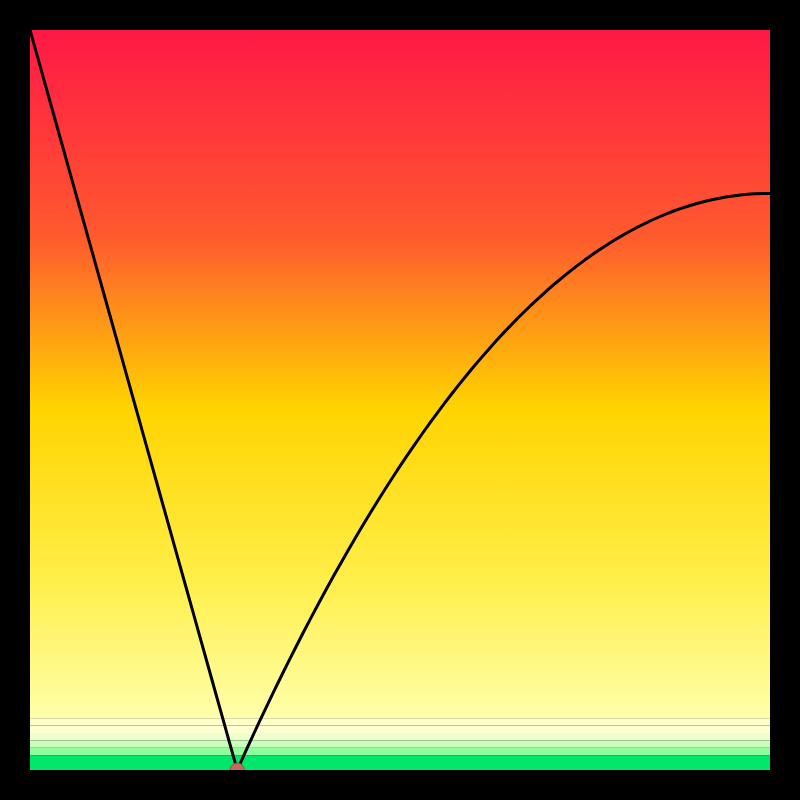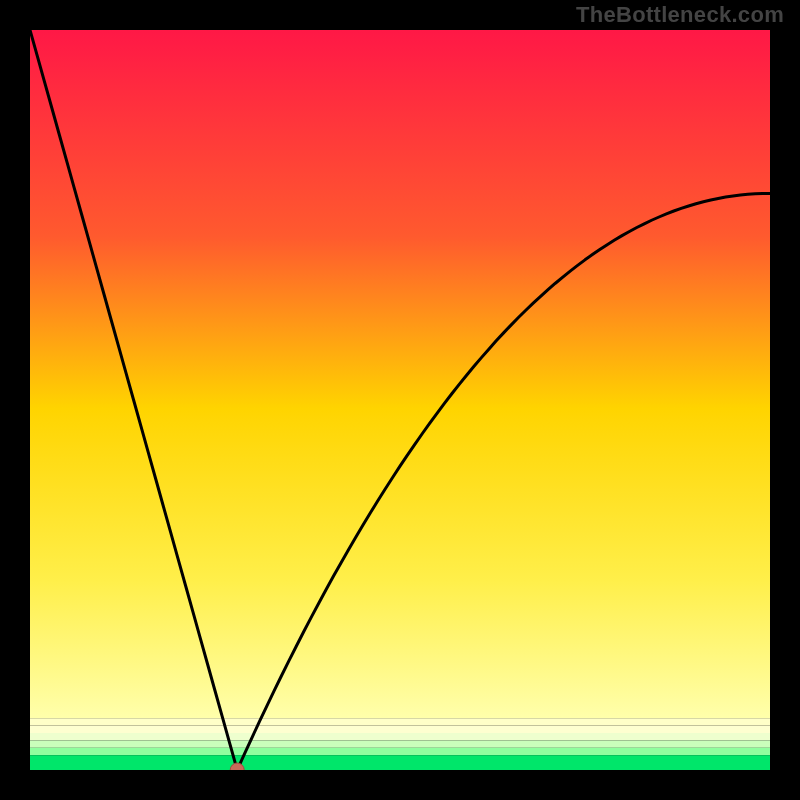--- a/index.html
+++ b/index.html
@@ -33,21 +33,20 @@
     top: 30px;
     width: 740px;
     height: 740px;
   }
   svg { display: block; }
 </style>
 </head>
 <body>
 <div class="outer">
 
-  <div class="watermark">TheBottleneck.com</div>
 
   <div class="plot">
     <svg id="chart-svg" width="740" height="740" viewBox="0 0 740 740" preserveAspectRatio="none">
       <defs>
         <linearGradient id="bgGrad" x1="0" y1="0" x2="0" y2="1">
             <stop offset="0%" stop-color="#ff1846"></stop>
             <stop offset="30%" stop-color="#ff5a2e"></stop>
             <stop offset="55.00000000000001%" stop-color="#ffd400"></stop>
             <stop offset="80%" stop-color="#ffef4a"></stop>
             <stop offset="100%" stop-color="#ffffab"></stop>

